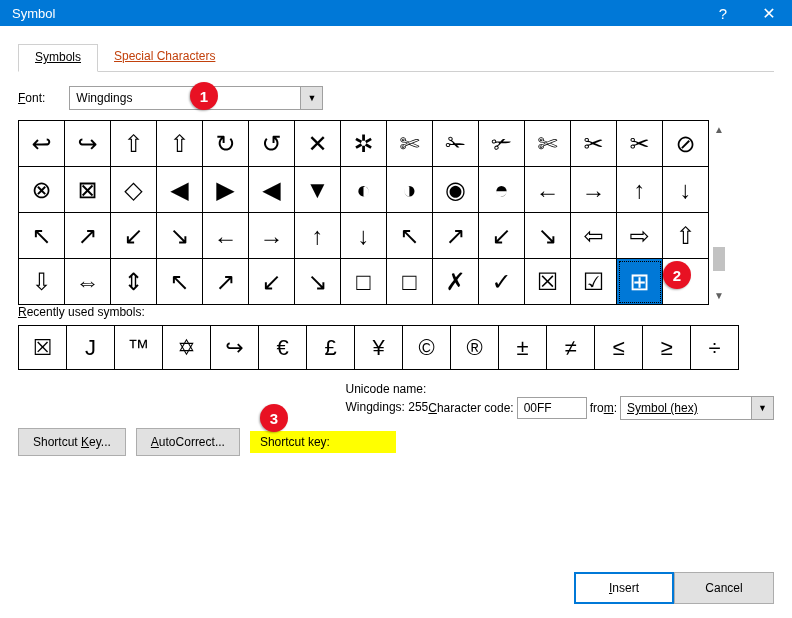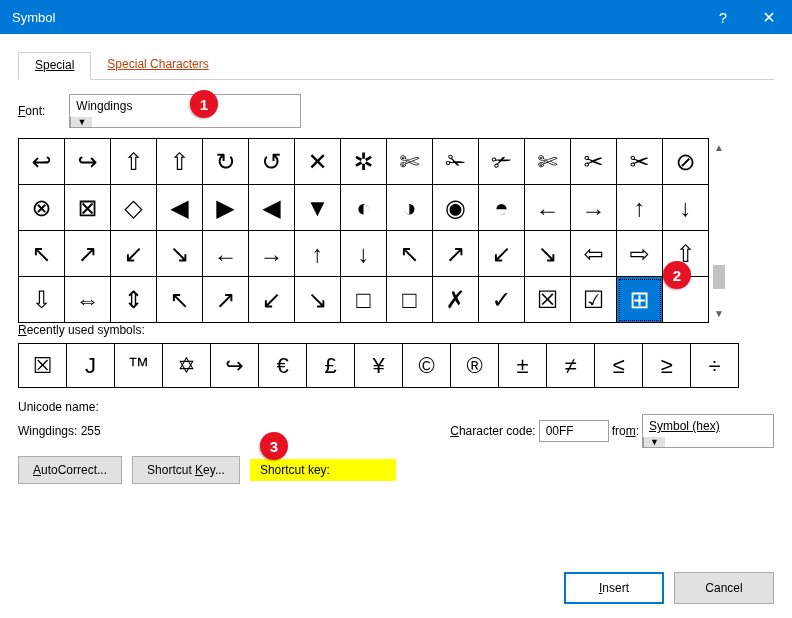--- a/index.html
+++ b/index.html
@@ -8,21 +8,21 @@
     font-family: "Segoe UI", Tahoma, sans-serif;
     font-size: 12px;
     background: #fff;
     color: #000;
     width: 792px;
     height: 618px;
     overflow: hidden;
     position: relative;
   }
   .titlebar {
-    height: 34px;
+    height: 26px;
     background: #0078d7;
     color: #fff;
     display: flex;
     align-items: center;
     justify-content: space-between;
     padding-left: 12px;
     font-size: 13px;
   }
   .titlecontrols { display: flex; height: 100%; }
   .titlebtn {
@@ -61,21 +61,20 @@
     margin-top: 14px;
     display: flex;
     align-items: center;
     gap: 24px;
     position: relative;
   }
   .label { font-size: 12px; }
   .combo {
     display: flex;
     border: 1px solid #a0a0a0;
-    flex-direction: column;
   }
   .combo input {
     border: none;
     padding: 4px 6px;
     font-size: 12px;
     outline: none;
   }
   .combo .ddbtn {
     width: 22px;
     background: #e1e1e1;
@@ -136,21 +135,21 @@
     border: 1px solid #000;
     border-right: none;
     border-bottom: none;
     display: flex;
     width: fit-content;
   }
   .recentgrid .cell { width: 48px; height: 44px; font-size: 22px; }
   .inforow {
     margin-top: 12px;
     display: flex;
-    justify-content: space-between;
+    justify-content: flex-end;
   }
   .coderow {
     display: flex;
     align-items: center;
     gap: 3px;
   }
   .codeinput {
     border: 1px solid #a0a0a0;
     padding: 3px 6px;
     width: 70px;
@@ -174,21 +173,20 @@
     background: #ffff00;
     padding: 4px 10px;
     display: inline-block;
     width: 146px;
   }
   .footer {
     position: absolute;
     bottom: 14px;
     right: 18px;
     display: flex;
-    gap: 10px;
   }
   .footer .winbtn { width: 100px; text-align: center; padding: 7px 0;}
   .footer .primary {
     background: #fff;
     border: 2px solid #0078d7;
   }
   .callout {
     position: absolute;
     width: 28px;
     height: 28px;
@@ -212,21 +210,21 @@
   <div class="titlecontrols">
     <div class="titlebtn help">?</div>
     <div class="titlebtn">✕</div>
   </div>
 </div>
 
 <div class="content">
 
   <div class="tabs">
     <div class="tab active">
-      <span class="und">Special</span>
+      <span class="und">Symbols</span>
     </div>
     <div class="tab">
       <span class="und">Special Characters</span>
     </div>
   </div>
 
   <div class="fontrow">
     <span class="label"><span class="und">F</span>ont:</span>
     <div class="combo">
       <input type="text" style="width: 230px;" value="Wingdings">
@@ -329,36 +327,36 @@
       <div class="cell">±</div>
       <div class="cell">≠</div>
       <div class="cell">≤</div>
       <div class="cell">≥</div>
       <div class="cell">÷</div>
     </div>
 
   <div class="inforow">
     <div>
       <div class="label">Unicode name:</div>
-      <div class="label" style="margin-top:10px">Wingdings: 255</div>
+      <div class="label" style="margin-top:4px">Wingdings: 255</div>
     </div>
     <div class="coderow" style="margin-top:14px">
       <span class="label"><span class="und">C</span>haracter code:</span>
       <input class="codeinput" value="00FF" style="">
       <span class="label">fro<span class="und">m</span>:</span>
       <div class="combo">
         <input type="text" style="width: 130px; text-decoration: underline;" value="Symbol (hex)">
         <div class="ddbtn">▼</div>
       </div>
     </div>
   </div>
 
   <div class="btnrow">
+    <button class="winbtn">Shortcut <span class="und">K</span>ey...</button>
     <button class="winbtn"><span class="und">A</span>utoCorrect...</button>
-    <button class="winbtn">Shortcut <span class="und">K</span>ey...</button>
     <span class="highlight">Shortcut key:</span>
     <div class="callout" style="left:242px; top:-24px;">3</div>
   </div>
 
 </div>
 
 <div class="footer">
   <button class="winbtn primary"><span class="und">I</span>nsert</button>
   <button class="winbtn">Cancel</button>
 </div>

